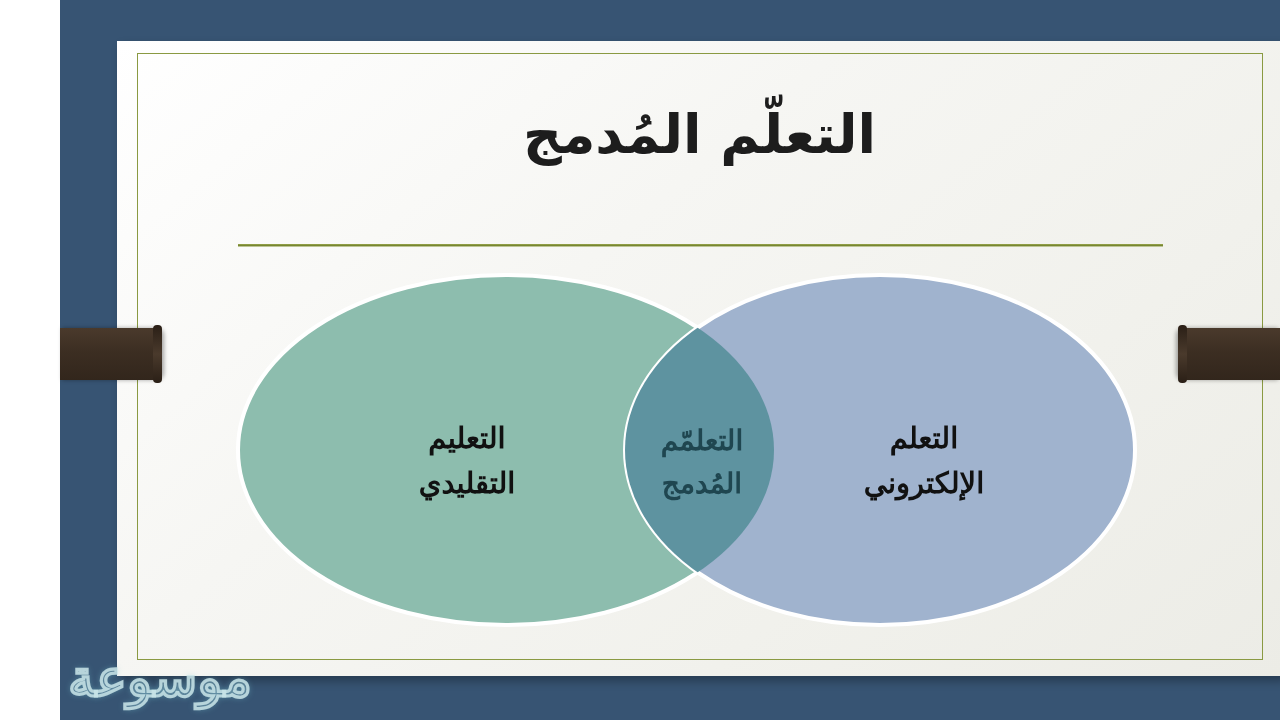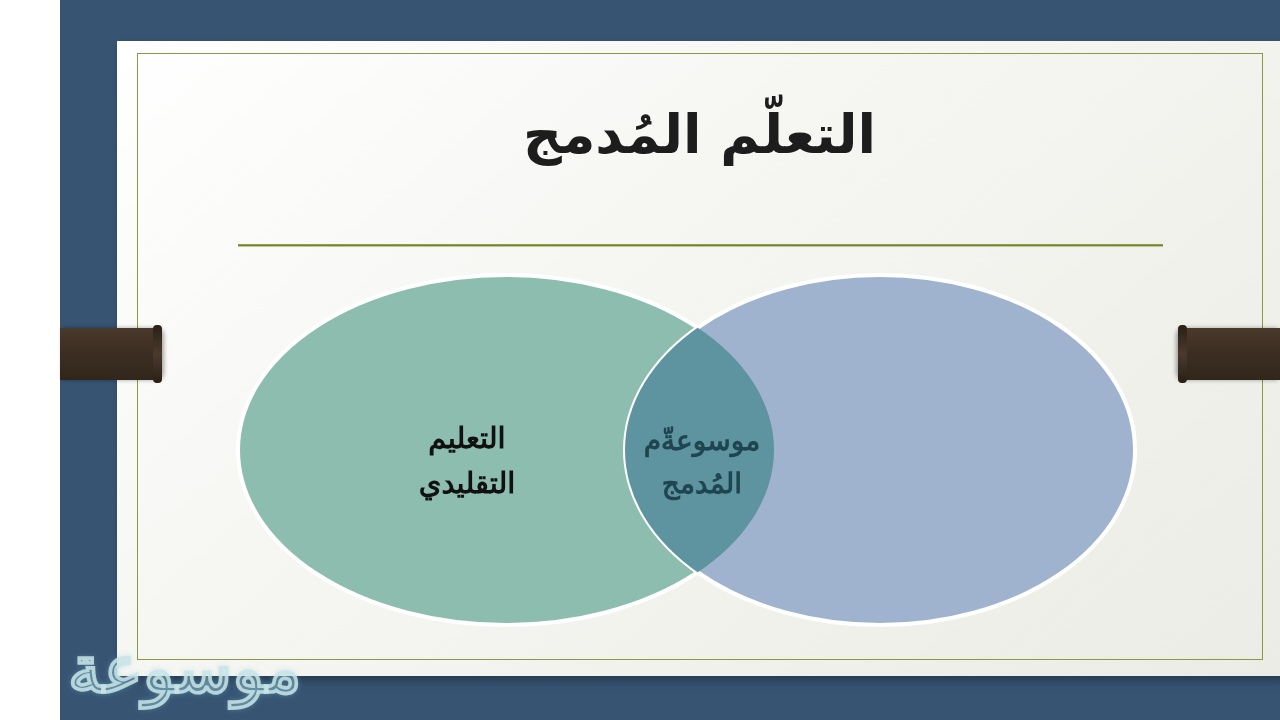--- a/index.html
+++ b/index.html
@@ -115,21 +115,21 @@
 
   
   #watermark {
     position: absolute;
     left: 8px; bottom: 12px;
     z-index: 8;
     pointer-events: none;
   }
   #watermark-text {
     font-family: Liberation Sans, sans-serif;
-    font-size: 66px;
+    font-size: 52px;
     font-weight: 700;
     direction: rtl;
     color: rgba(255,255,255,0.10);
     -webkit-text-stroke: 1.6px rgba(200,228,232,0.85);
     text-shadow: 0 0 6px rgba(120,200,210,.45);
     letter-spacing: 1px;
   }
 </style>
 </head>
 <body>
@@ -163,22 +163,24 @@
       <ellipse cx="763" cy="409" rx="255" ry="175" fill="#9DB1CC" fill-opacity="0.97" stroke="#ffffff" stroke-width="4"></ellipse>
 
       <g clip-path="url(#clip-left)">
         <ellipse cx="763" cy="409" rx="255" ry="175" fill="#5E93A0"></ellipse>
       </g>
     </svg>
 
     <div class="venn-label" id="label-left">التعليم
 التقليدي</div>
 
+    <div class="venn-label" id="label-right">التعلم
+الإلكتروني</div>
 
-    <div class="venn-label" id="label-center">موسوعةّم
+    <div class="venn-label" id="label-center">التعلمّم
 المُدمج</div>
   </div>
 
   <div id="watermark">
     <div id="watermark-text">موسوعة</div>
   </div>
 
 </div>
 
 </body></html>

